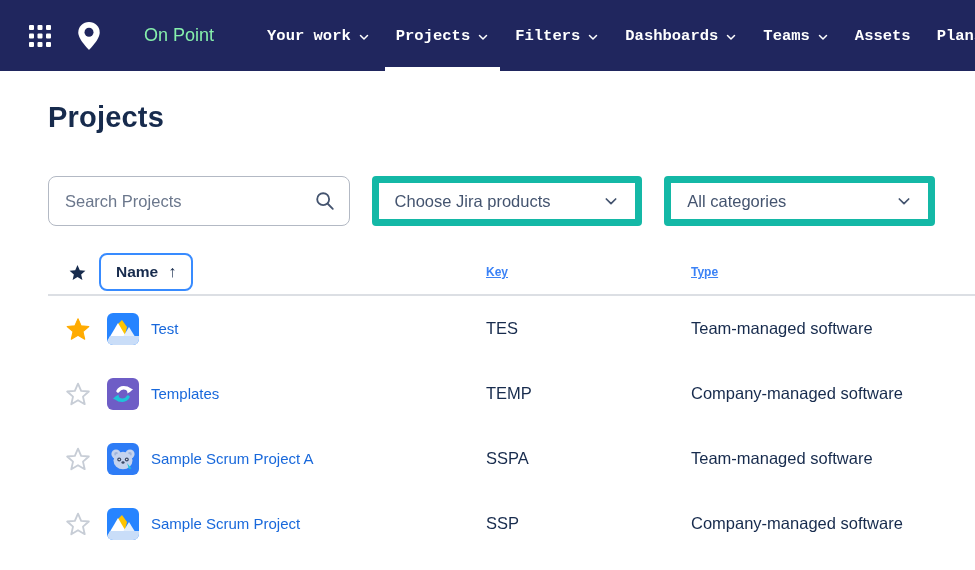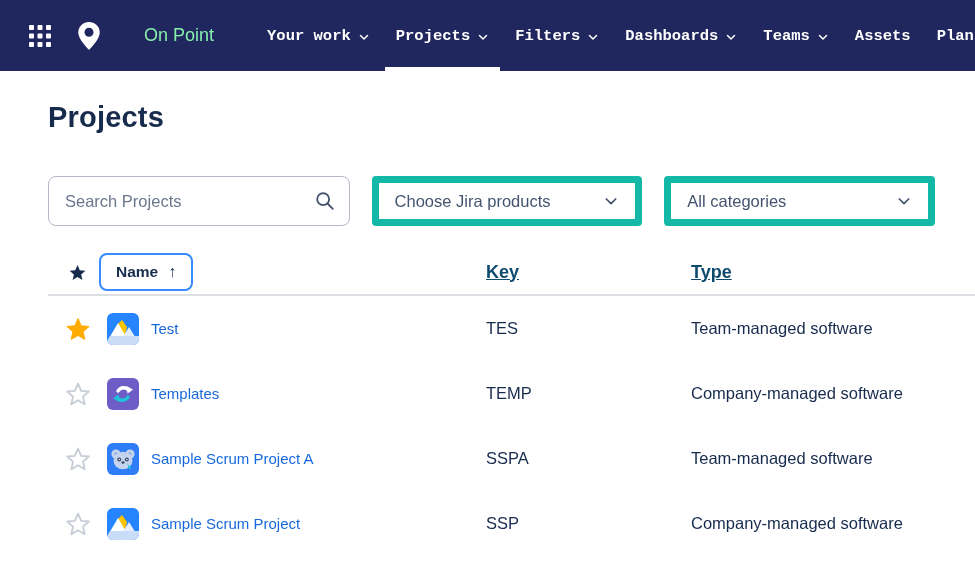--- a/index.html
+++ b/index.html
@@ -40,21 +40,21 @@
     background:#fff; display:flex; align-items:center; justify-content:space-between;
     padding:0 16px 0 16px; cursor:pointer; }
   .dropdown .dd-label { font-size:16.5px; color:#44546F; }
   .dropdown .chev-dark { width:16px; height:16px; }
 
   
   .table { margin-top:24px; margin-left:48px; }
   .trow, .thead { display:grid; grid-template-columns:59px 379px 205px 1fr;
     align-items:center; }
   .thead { height:46px; border-bottom:2px solid #DCDFE4; }
-  .th { font-size:18px; font-weight:700; color:#0c4a6e;text-decoration:underline; }
+  .th { font-size:12px; font-weight:700; color:#3b82f6;text-decoration:underline; }
   .star-col { display:flex; justify-content:center; }
   .hdr-star { width:19px; height:19px; color:#172B4D; }
   .sort-btn { display:inline-flex; align-items:center; gap:10px; margin-left:-8px;
     border:2px solid #388BFF; border-radius:8px; background:#fff;
     padding:8px 15px; cursor:pointer; }
   .sort-btn .th-label { font-size:15.5px; font-weight:700; color:#172B4D; }
   .sort-arrow { font-size:16px; font-weight:700; color:#172B4D; }
 
   .trow { height:65px; }
   .star-btn { width:28px; height:28px; display:flex; align-items:center;

